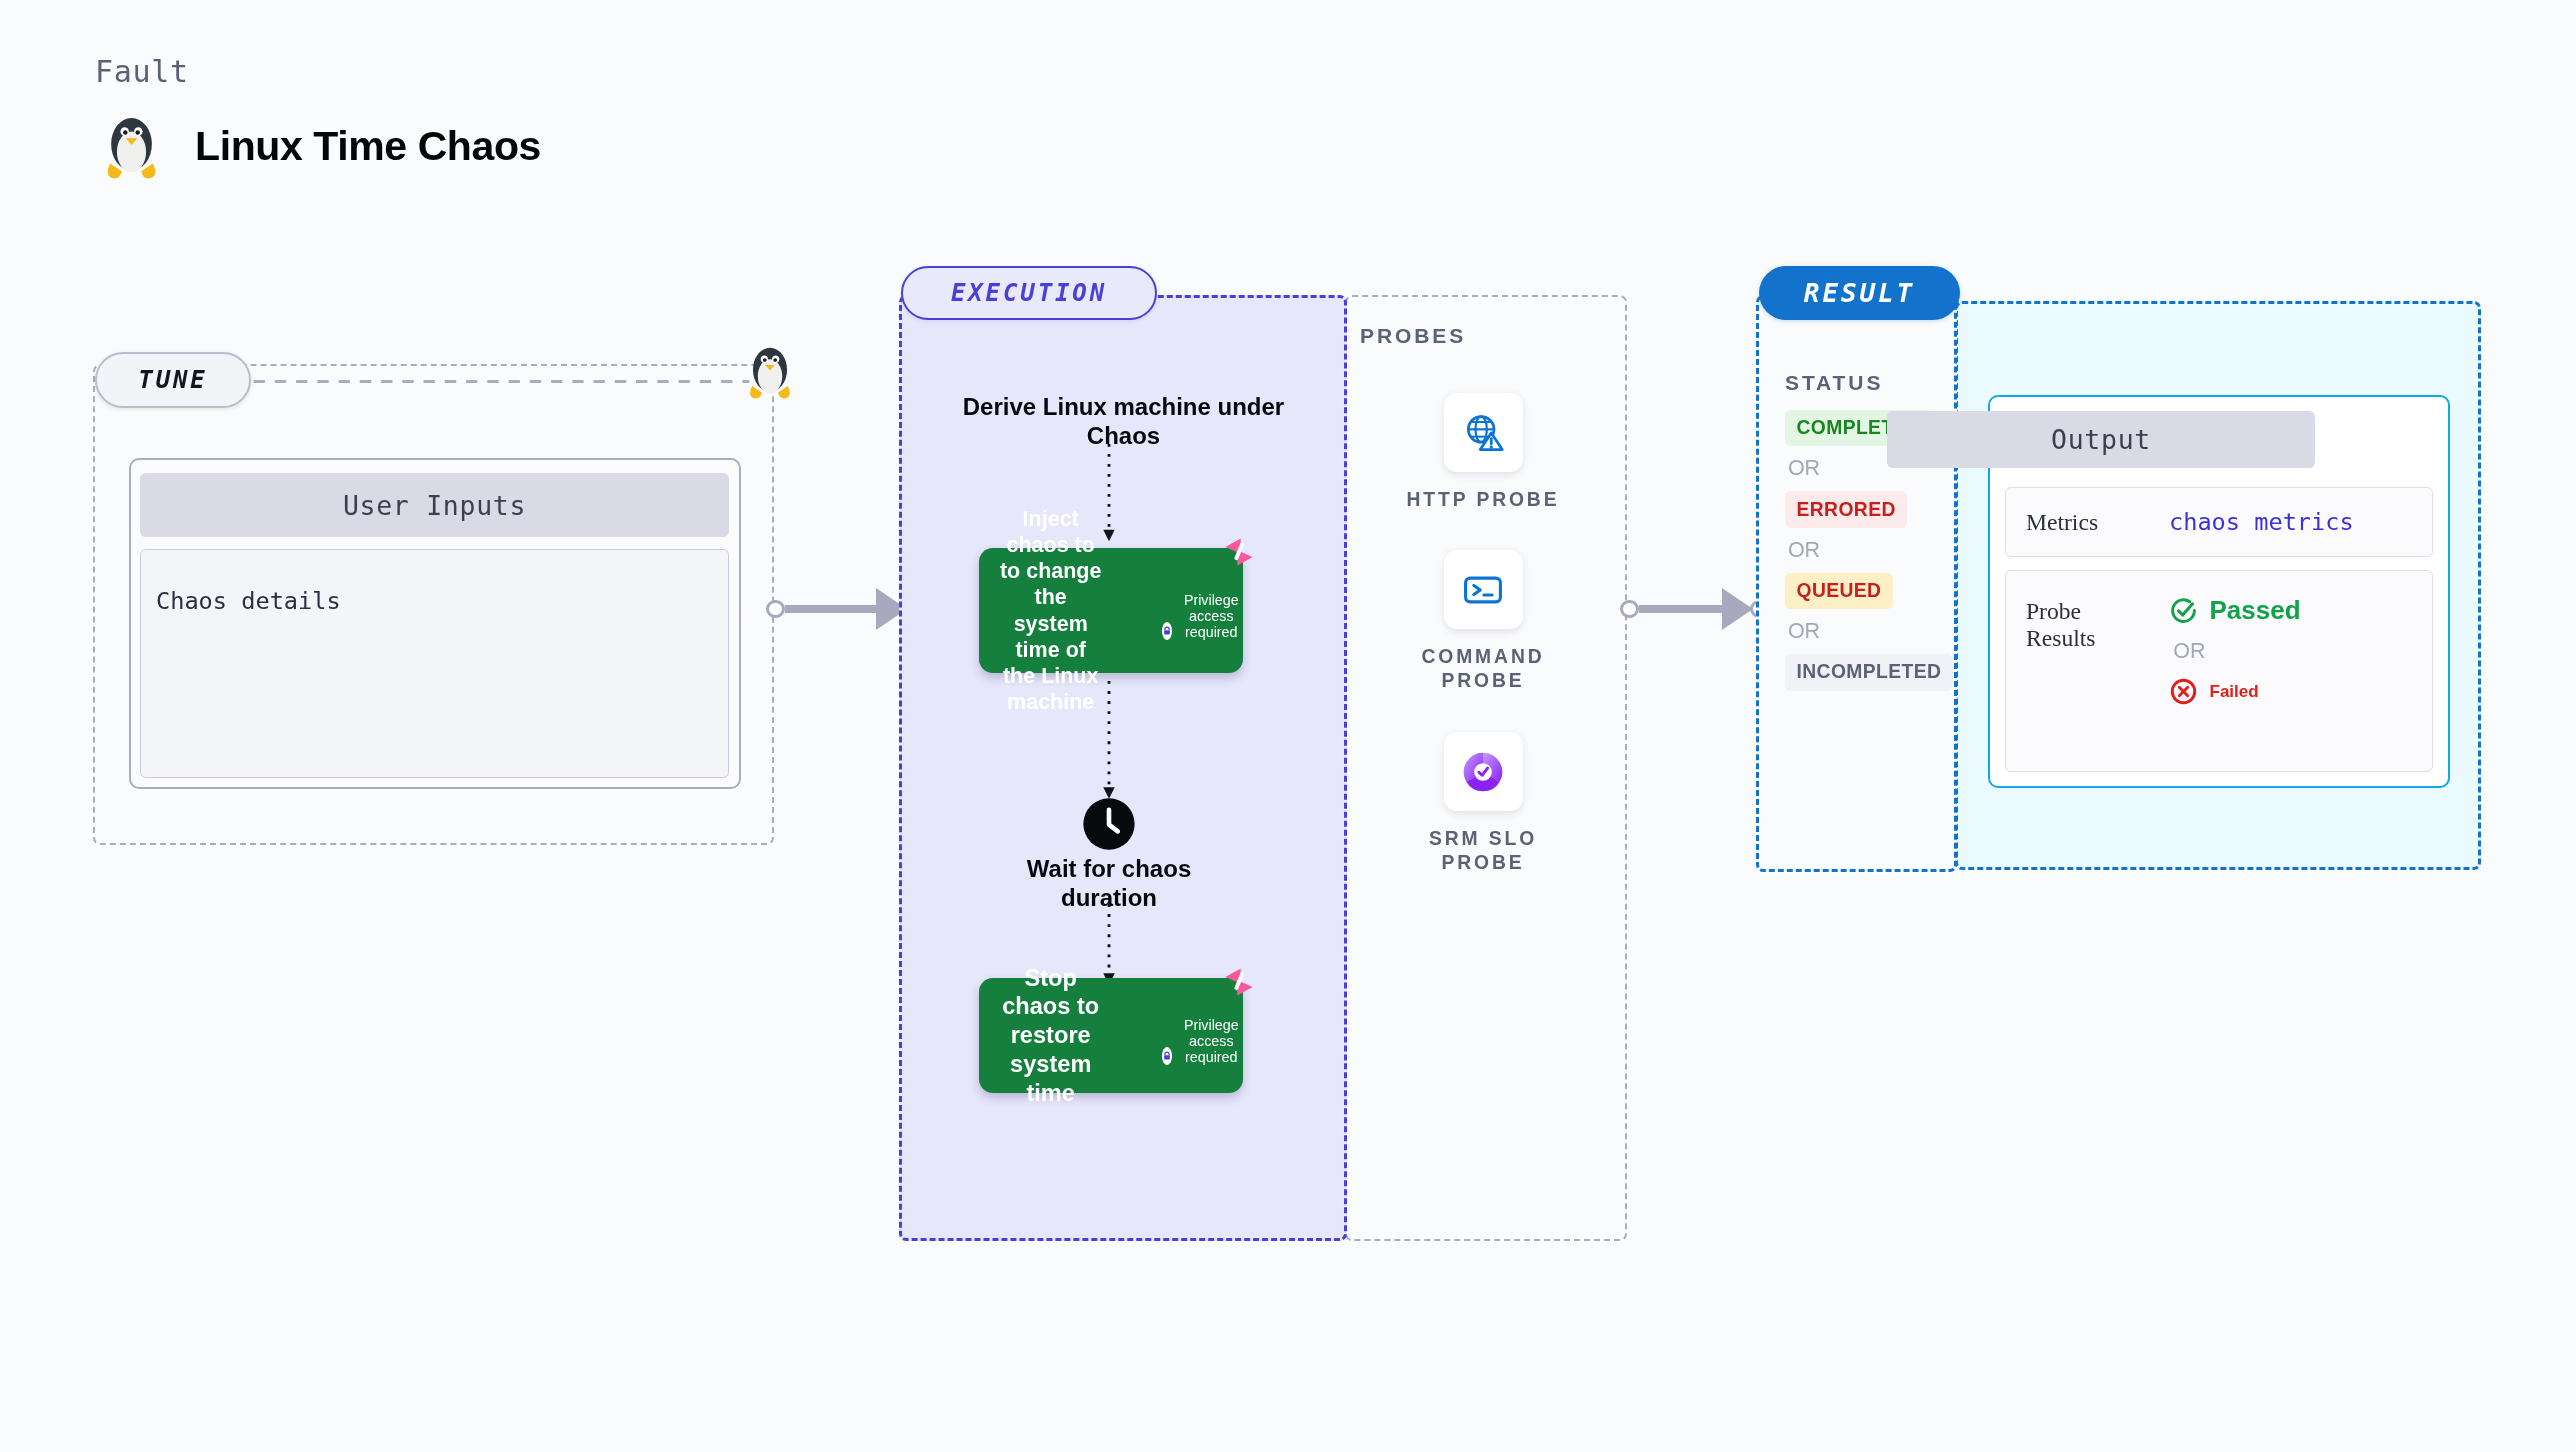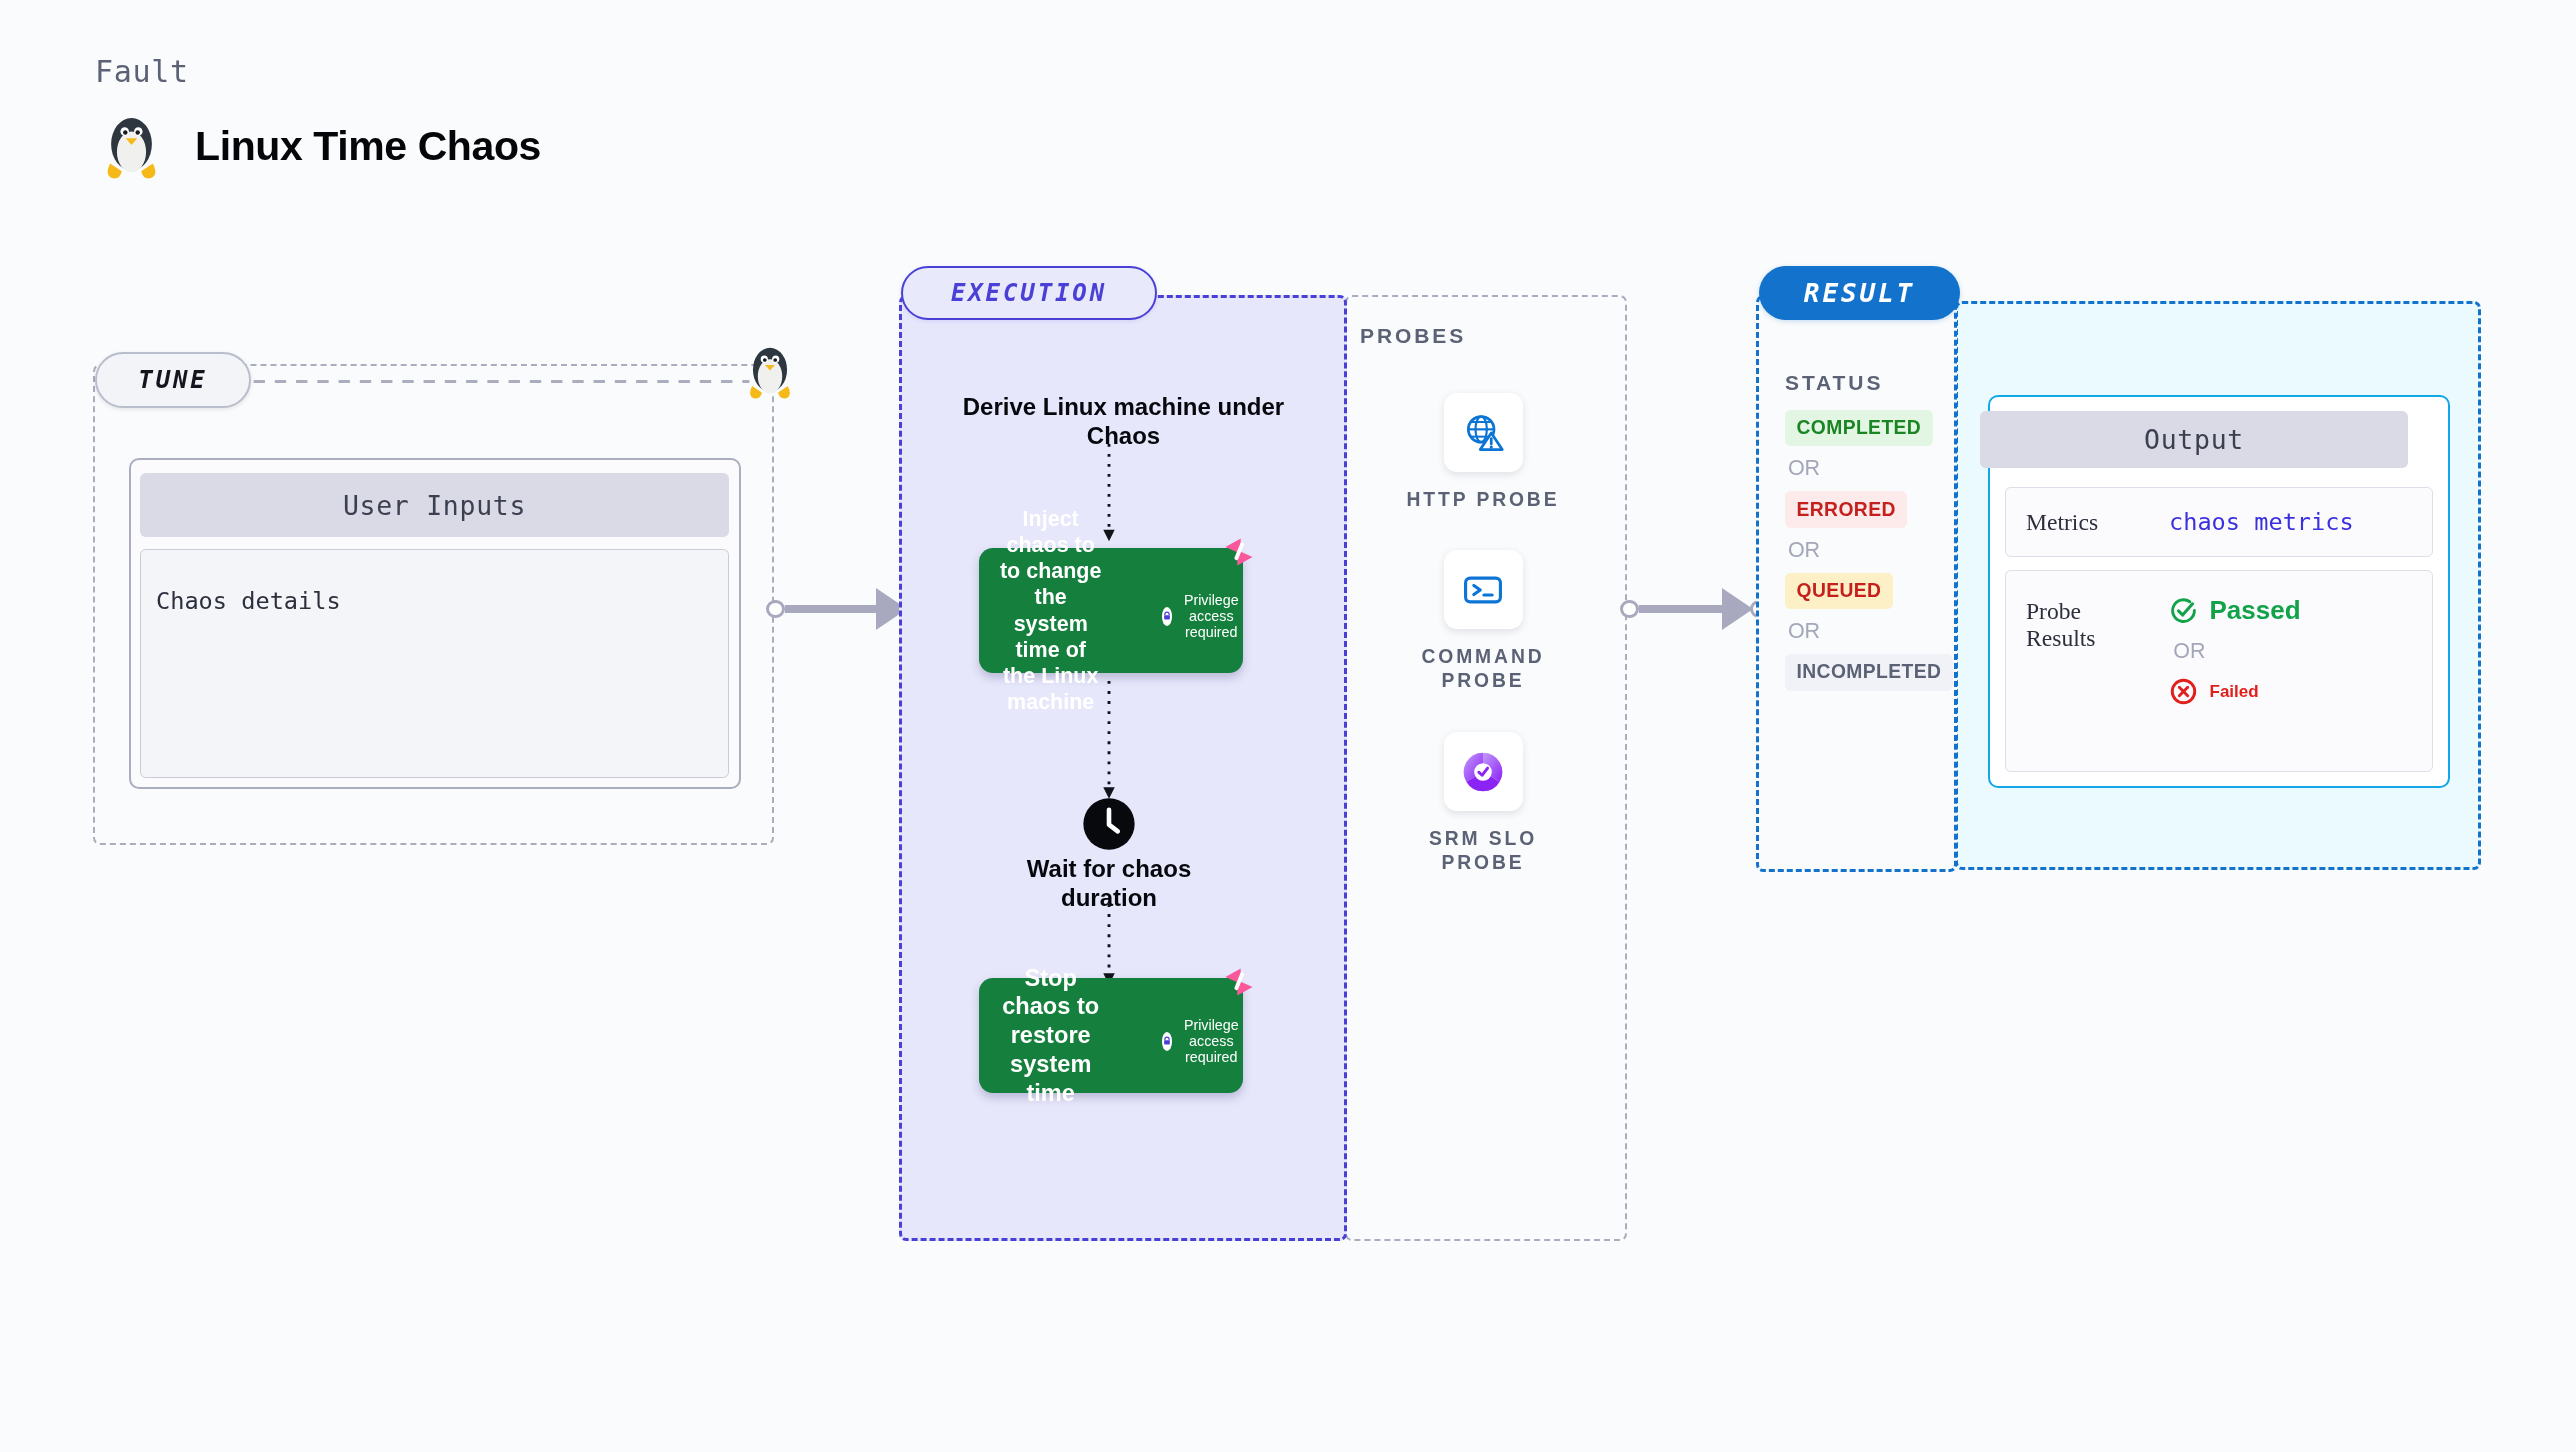--- a/index.html
+++ b/index.html
@@ -112,21 +112,21 @@
   #derive-step{left:946px;top:393px;width:355px;}
 
   .chaos-card{
     background:#15803d;border-radius:14px;box-sizing:border-box;
     display:flex;flex-direction:row;align-items:center;justify-content:center;
     color:#fff;text-align:center;
     box-shadow:0 4.3px 10px rgba(31,27,94,.22);
   }
   .chaos-card .ct{font-size:21.5px;font-weight:bold;line-height:1.22;padding:0 18.6px;}
   .priv{
-    display:flex;align-items:center;gap:7.2px;margin-top:11.5px;font-size:14.3px;padding-left:40px;
+    display:flex;align-items:flex-end;gap:7.2px;margin-top:11.5px;font-size:14.3px;padding-left:40px;
   }
   .lock-badge{
     width:18.6px;height:18.6px;border-radius:50%;background:#fff;
     display:flex;align-items:center;justify-content:center;
   }
   #inject-card{left:979px;top:548px;width:264px;height:125px;}
   #stop-card{left:979px;top:978px;width:264px;height:115px;}
   .harness-logo{position:absolute;right:-13px;top:-13px;width:34px;height:34px;}
 
   #clock-icon{left:1082px;top:797px;width:54px;height:54px;}
@@ -166,21 +166,21 @@
   .b-queued{background:#fdefc6;color:#c5201d;}
   .b-incompleted{background:#f1f2f7;color:#5c6275;}
   .or-sep{font-size:21.5px;color:#a3a7b8;margin:10px 0 10px 2.9px;}
 
   
   #output-card{
     left:1988px;top:395px;width:462px;height:393px;
     background:#ffffff;border:2.9px solid #11a8e8;border-radius:10px;box-sizing:border-box;
   }
   #output-header{
-    left:1980px;top:411px;width:428px;height:57px;
+    left:1887px;top:411px;width:428px;height:57px;
     background:#d9dae6;border-radius:5.7px;
     display:flex;align-items:center;justify-content:center;
     font-family:"DejaVu Sans Mono","Liberation Mono",monospace;
     font-size:26.5px;color:#3b3f50;letter-spacing:0.7px;
   }
   #metrics-row{
     left:2005px;top:487px;width:428px;height:70px;
     background:#fbfbfd;border:1.4px solid #dcdee8;border-radius:5.7px;box-sizing:border-box;
     display:flex;align-items:center;
   }

